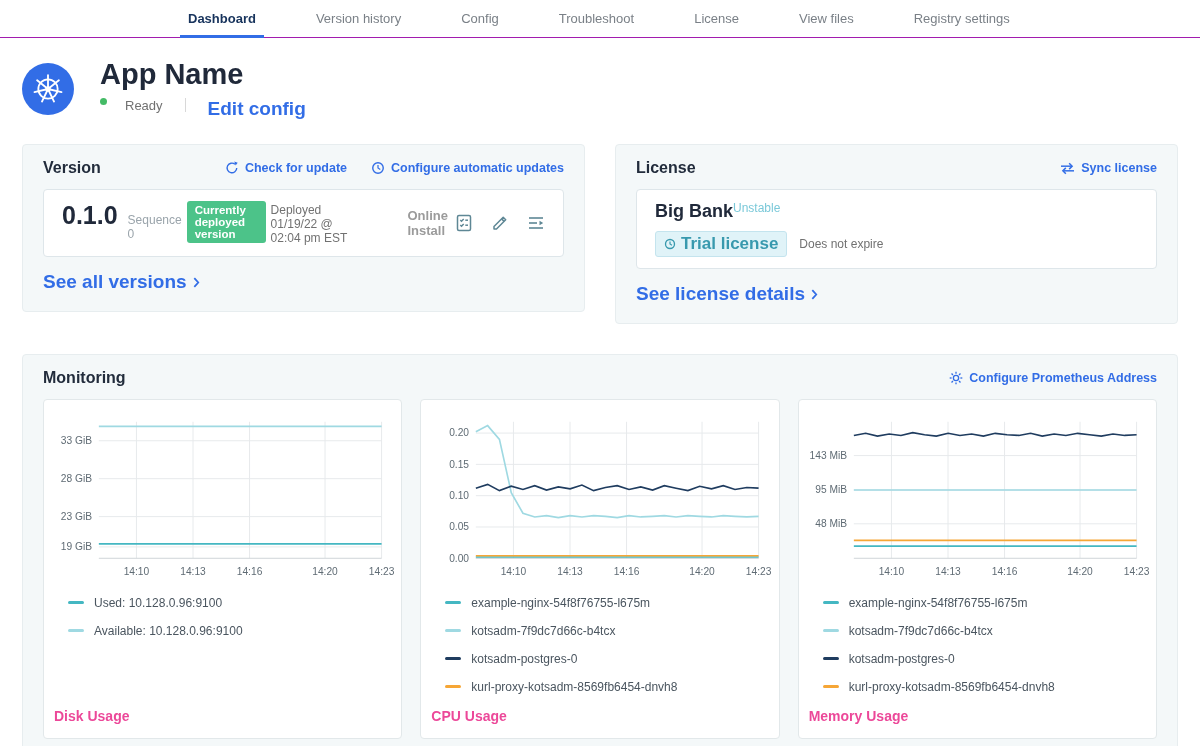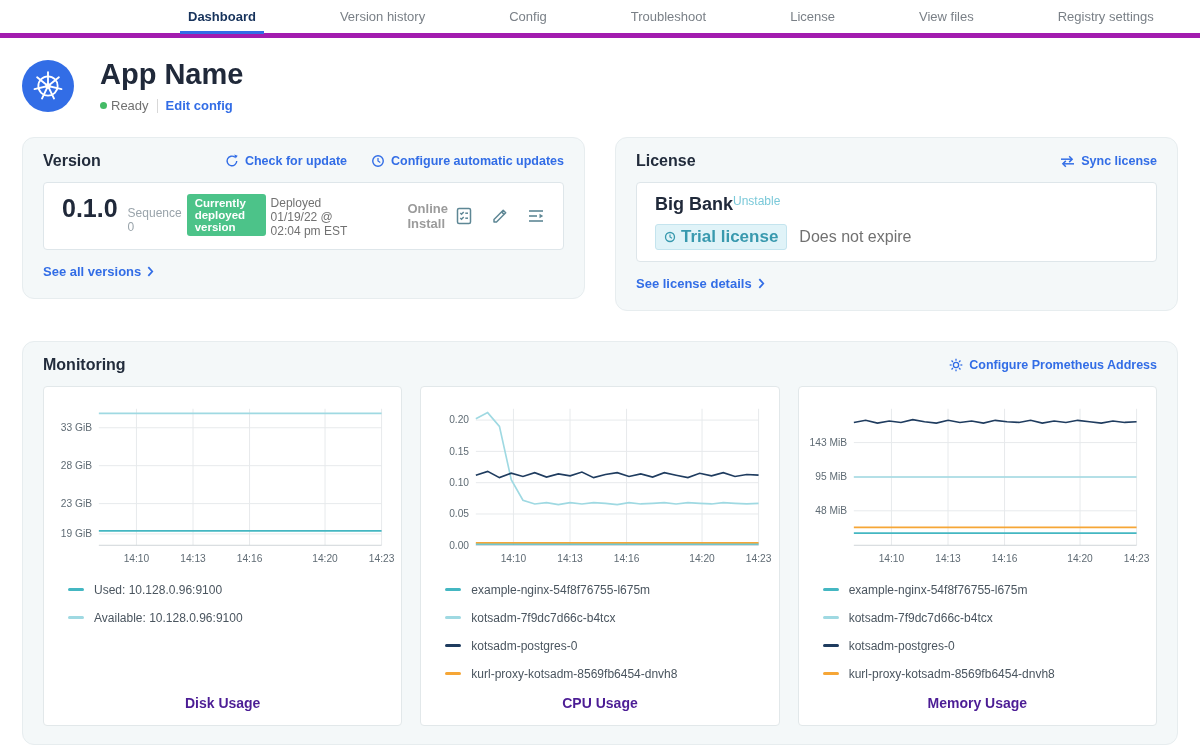--- a/index.html
+++ b/index.html
@@ -8,25 +8,25 @@
     width: 1200px;
     background: #ffffff;
     font-family: "Liberation Sans", sans-serif;
     color: #323846;
   }
   a { text-decoration: none; cursor: pointer; }
 
   
   .topnav {
     height: 38px;
-    border-bottom: 5px solid #a21caf;
+    border-bottom: 1px solid #a21caf;
     display: flex;
     align-items: stretch;
     padding-left: 186px;
-    gap: 80px;
+    gap: 56px;
     background: #fff;
   }
   .tab {
     display: flex;
     align-items: center;
     font-size: 13px;
     color: #7a8087;
     position: relative;
     cursor: pointer;
     padding: 0 2px;
@@ -45,31 +45,31 @@
 
   
   .app-header { display: flex; align-items: center; gap: 26px; margin-top: 20px; }
   .logo {
     width: 52px; height: 52px; border-radius: 50%;
     background: #326de6;
     display: flex; align-items: center; justify-content: center;
     flex: none;
   }
   h1 { margin: 0; font-size: 29px; color: #20293a; }
-  .status-row { display: flex; align-items: center; gap: 4px; margin-top: 7px; font-size: 13px; color: #717171; }
+  .status-row { display: flex; gap: 18px; margin-top: 7px; font-size: 13px; color: #717171; }
   .dot { width: 7px; height: 7px; border-radius: 50%; background: #44bb66; }
   .vsep { width: 1px; height: 14px; background: #d8d8d8; margin: 0 4px; }
-  .link { color: #326de6; font-weight: bold; font-size: 13px; display: inline-flex; align-items: center; gap: 6px; }
+  .link { color: #326de6; font-weight: bold; font-size: 19px; display: inline-flex; align-items: center; gap: 6px; }
 
   
   .cards-row { display: flex; gap: 30px; margin-top: 24px; align-items: flex-start; }
   .card {
     background: #f4f8f9;
     border: 1px solid #e7edef;
-    border-radius: 12px;
+    border-radius: 4px;
     padding: 14px 20px 18px;
     flex: 1;
   }
   .card-head { display: flex; justify-content: space-between; align-items: center; margin-bottom: 12px; }
   .card-head h2 { margin: 0; font-size: 16px; color: #222c3c; }
   .head-links { display: flex; gap: 24px; }
   .head-links .link, .card-head .link { font-size: 12.5px; }
 
   .inner-box {
     background: #fff;
@@ -94,41 +94,41 @@
   .lic-row1 { display: flex; align-items: flex-start; gap: 0; }
   .lic-name { font-size: 18px; font-weight: bold; color: #20293a; }
   .lic-channel { font-size: 12px; color: #7bc9d9; }
   .lic-row2 { display: flex; align-items: center; gap: 12px; margin-top: 9px; }
   .trial-pill {
     display: inline-flex; align-items: center; gap: 5px;
     background: #e0f3f8; border: 1px solid #c4e4ee;
     color: #3899ae; font-size: 17px; font-weight: bold;
     padding: 2px 8px; border-radius: 3px;
   }
-  .lic-exp { font-size: 16px; color: #717171; }
+  .lic-exp { font-size: 12px; color: #717171; }
 
   
   .monitoring { margin-top: 30px; }
   .charts-row { display: flex; gap: 18px; margin-top: 2px; }
   .chart-card {
     background: #fff;
     border: 1px solid #e2e8ea;
     border-radius: 4px;
     flex: 1;
     padding: 14px 10px 14px;
     display: flex;
     flex-direction: column;
     height: 340px;
   }
   .plot { width: 100%; height: auto; overflow: visible; display: block; }
   .tick { font-size: 10.5px; fill: #5f6b74; font-family: "Liberation Sans", sans-serif; }
   .legend { display: flex; flex-direction: column; gap: 14px; margin-top: 14px; padding-left: 14px; }
   .legend-item { display: flex; align-items: center; gap: 10px; font-size: 12px; color: #4a555f; }
   .swatch { width: 16px; height: 3px; border-radius: 1.5px; flex: none; }
-  .chart-title { margin-top: auto; text-align: center; font-size: 14px; font-weight: bold; color: #4c1d95; padding-top: 8px; }
+  .chart-title { margin-top: auto; font-size: 14px; font-weight: bold; color: #ec4899; padding-top: 8px; }
 </style>
 </head>
 <body>
 
 <div class="topnav">
   <span class="tab active">
       <span>Dashboard</span>
     </span>
   <span class="tab">
       <span>Version history</span>

